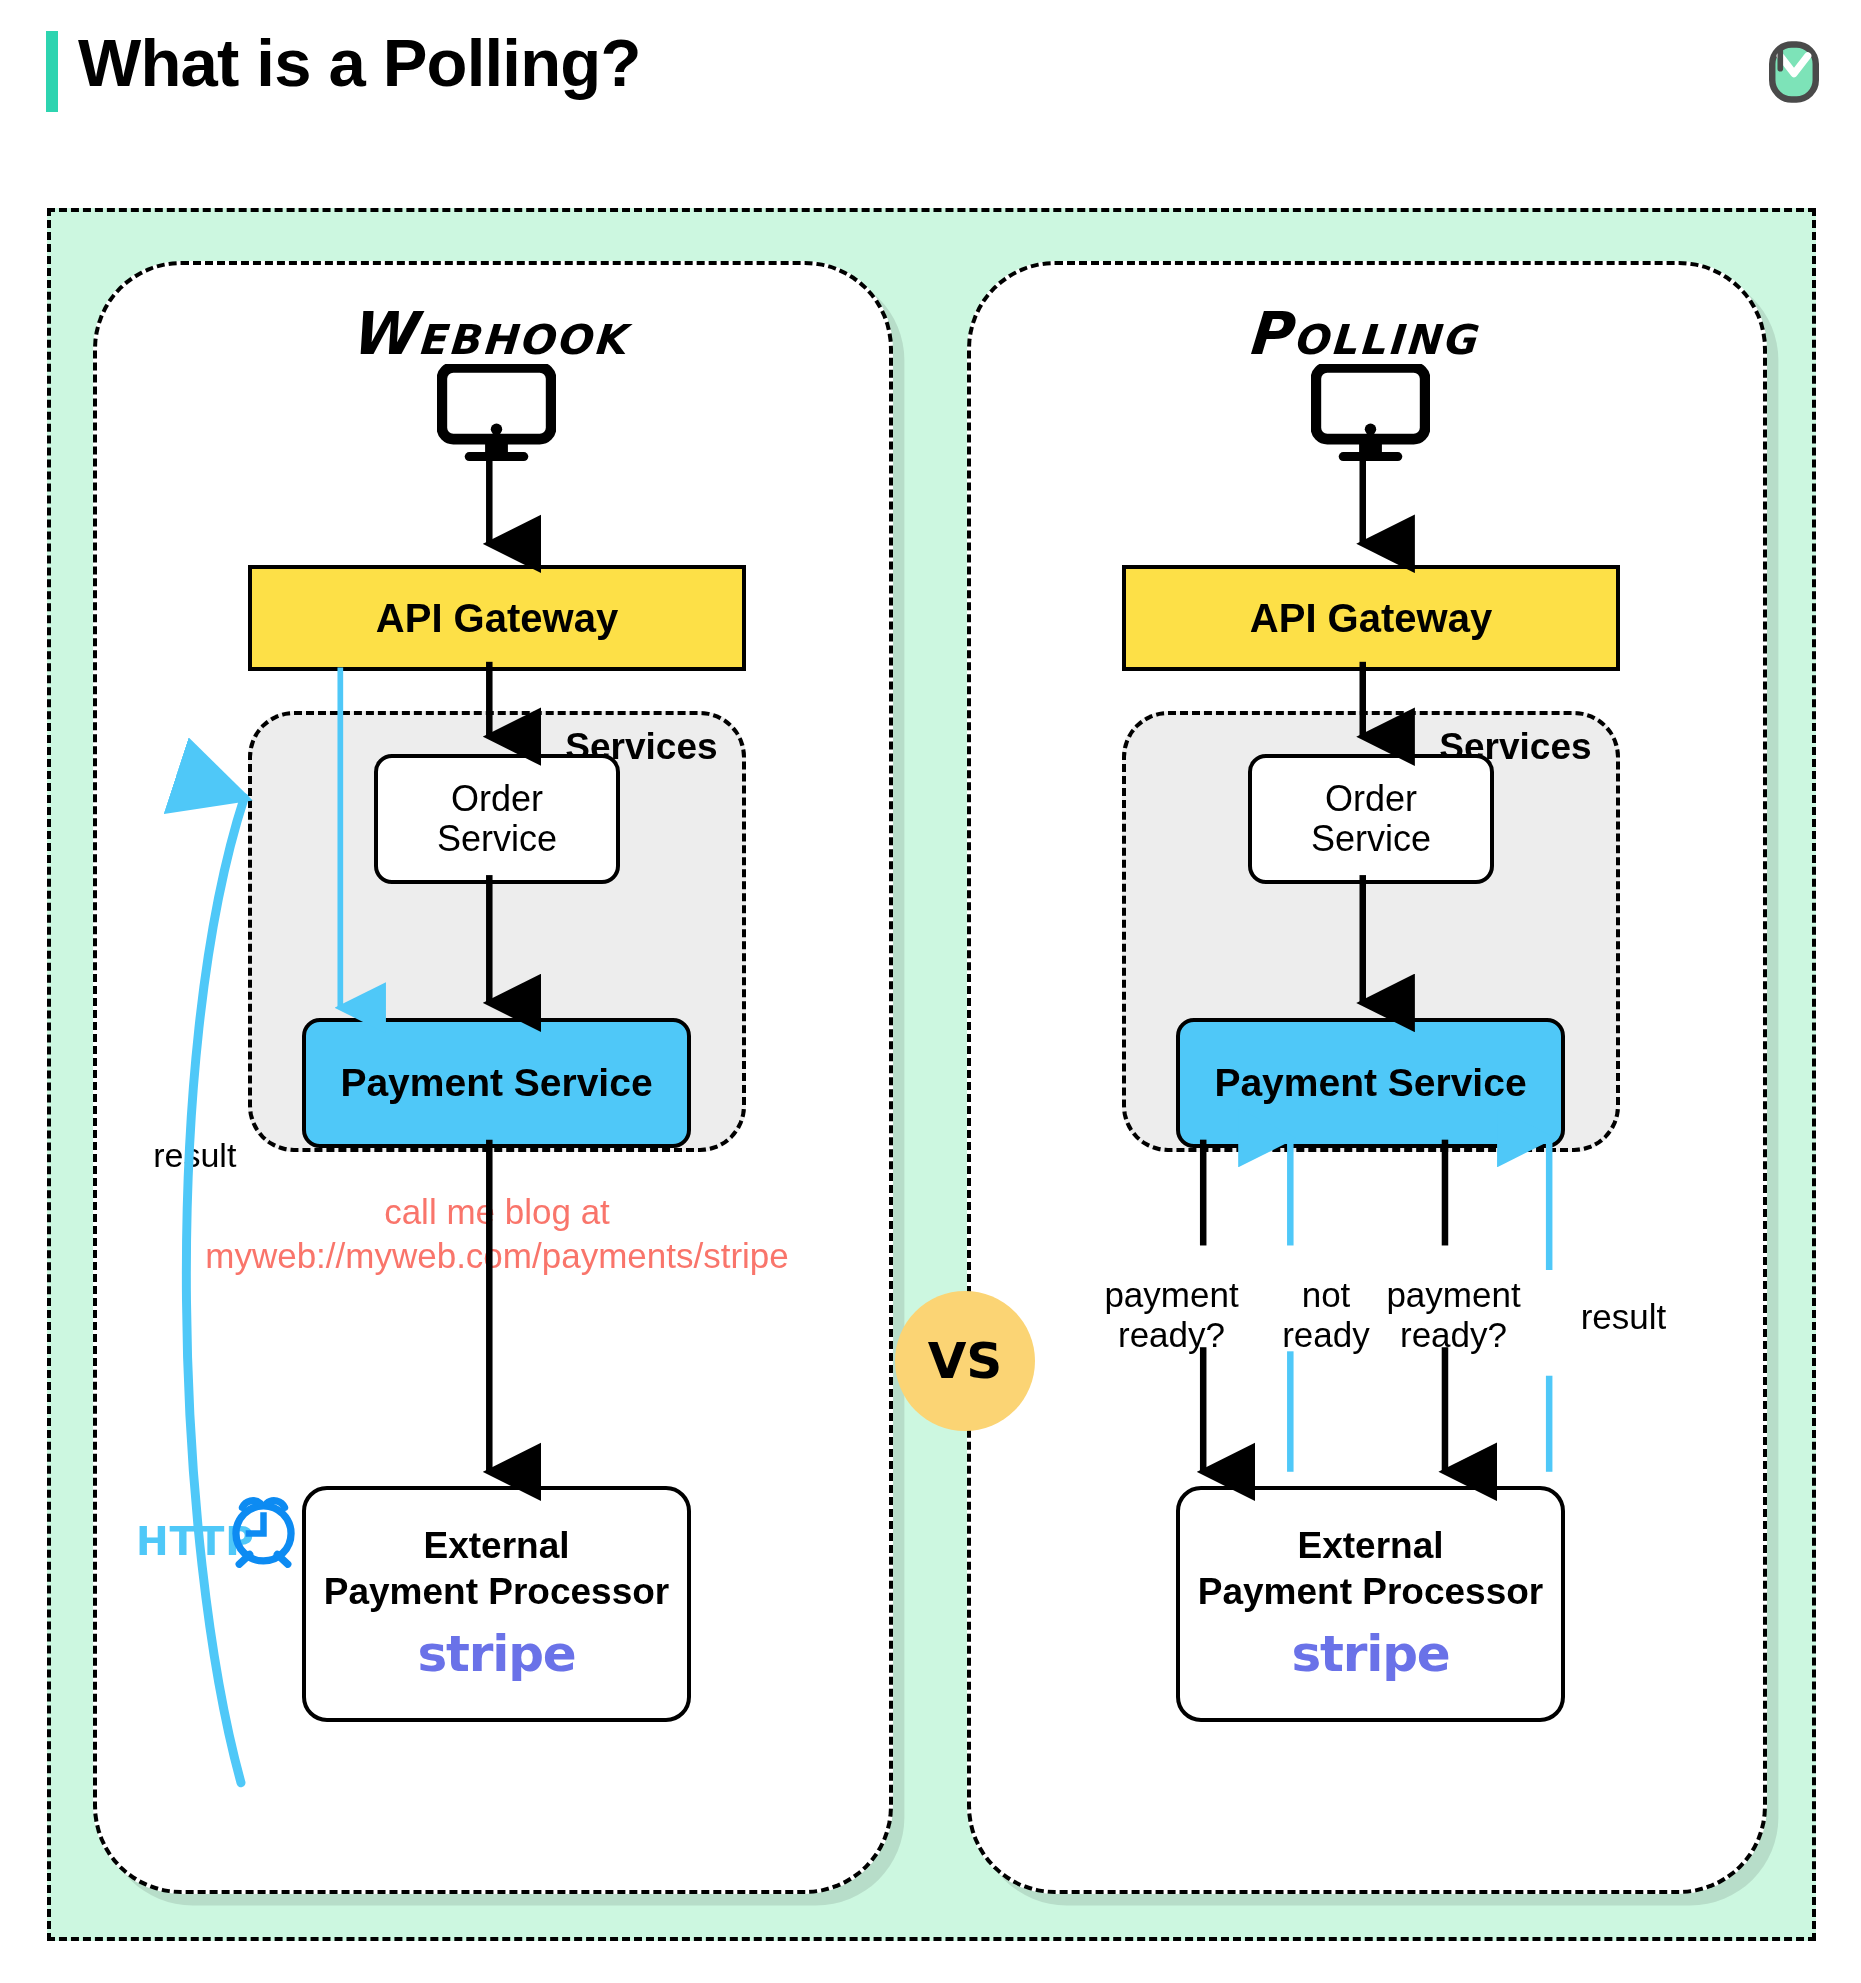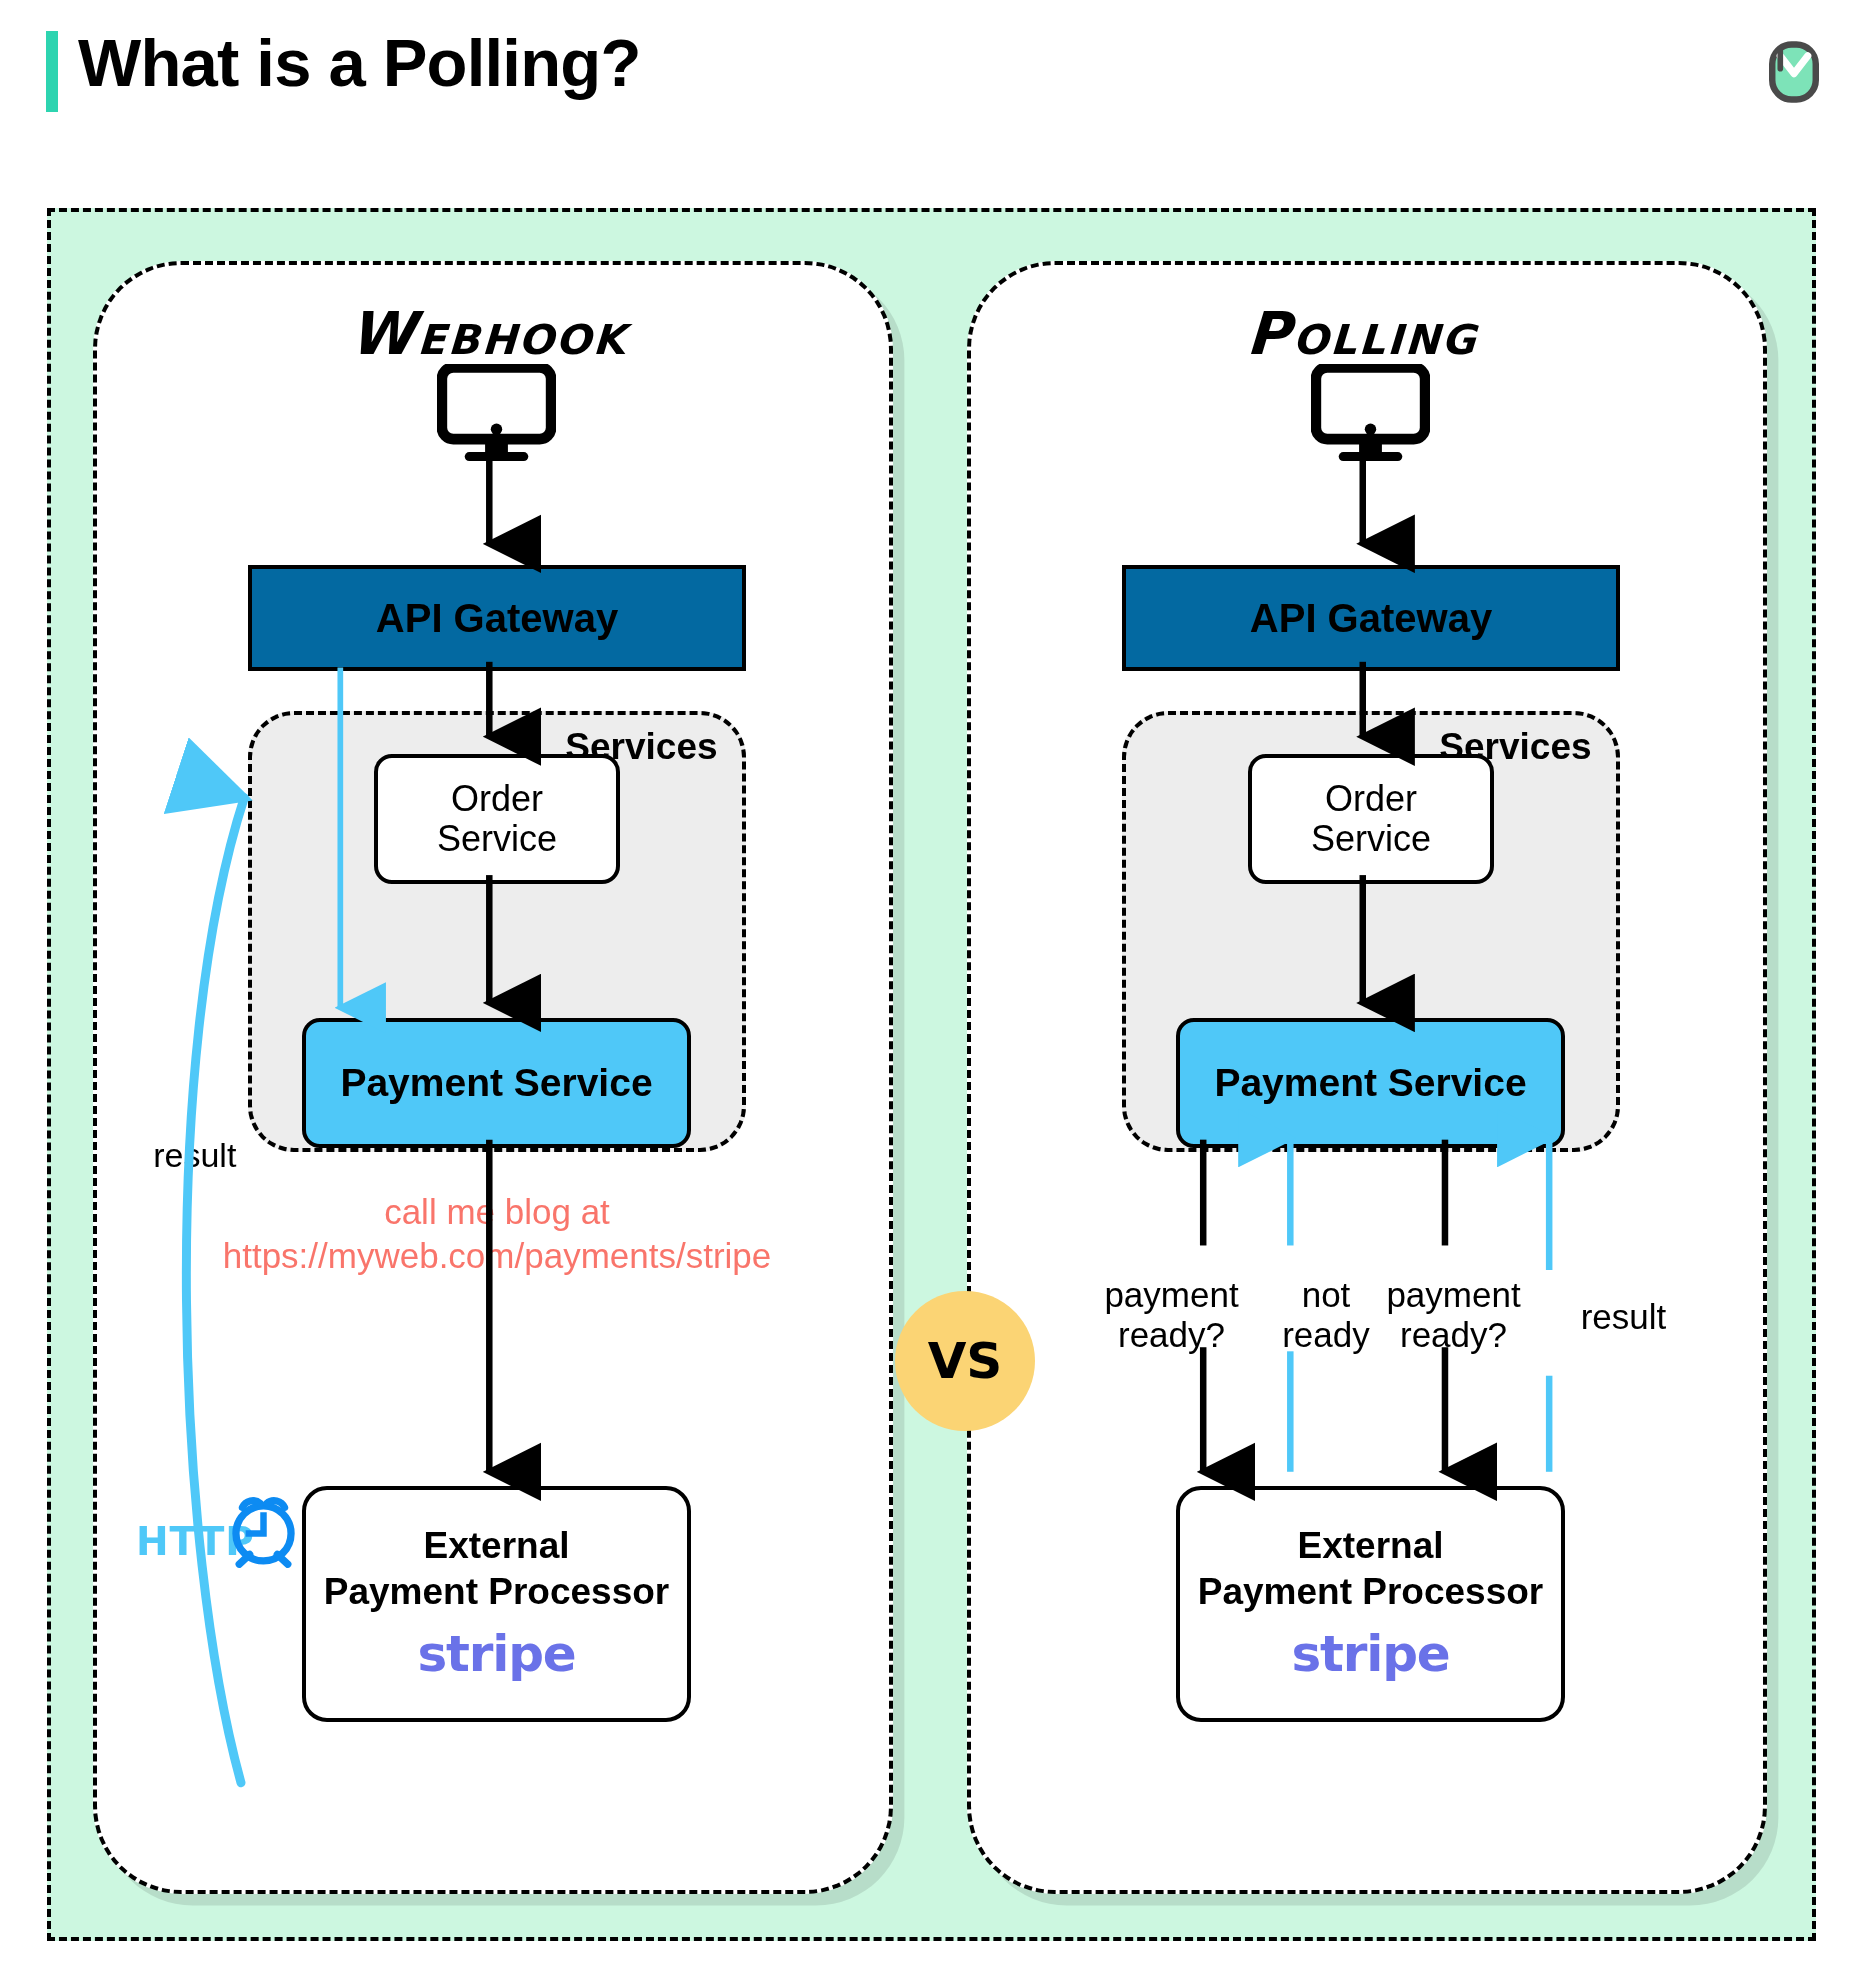--- a/index.html
+++ b/index.html
@@ -63,21 +63,21 @@
     position: absolute; left: 844px; top: 1079px;
     width: 140px; height: 140px; border-radius: 50%;
     background: #FBD474; display: flex; align-items: center; justify-content: center;
     z-index: 40;
   }
   #vs-badge span { font-size: 50px; font-weight: bold; color: #000; font-family: "DejaVu Sans", sans-serif; }
 
   
   .node { position: absolute; display: flex; align-items: center; justify-content: center; text-align: center; }
   .gateway {
-    width: 498px; height: 106px; background: #0369a1;
+    width: 498px; height: 106px; background: #fde047;
     border: 4.9px solid #000; font-size: 40px; font-weight: bold; color: #000;
   }
   .services-box {
     position: absolute; width: 498px; height: 441px;
     background: #EDEDED; border: 4.1px dashed #000; border-radius: 46px;
   }
   .services-label {
     position: absolute; right: 24.4px; top: 11.4px;
     font-size: 37px; font-weight: bold; color: #000;
   }
@@ -159,21 +159,21 @@
         <div class="services-label">Services</div>
       </div>
       <div class="node order-service" style="left:277px; top:489px; flex-direction:column;">
         <span>Order</span>
         <span>Service</span>
       </div>
       <div class="node payment-service" style="left:205px; top:753px;">Payment Service</div>
 
       <div class="red-note" style="left:0px; top:925px; width:800px;">
         <div>call me blog at</div>
-        <div>https://myweb.com/payments/stripe</div>
+        <div>myweb://myweb.com/payments/stripe</div>
       </div>
 
       <div class="node processor" style="left:205px; top:1221px;">
         <div class="proc-title">External</div>
         <div class="proc-title">Payment Processor</div>
         <div class="stripe-logo">stripe</div>
       </div>
 
       <div class="flab" style="left:16.3px; top:871px; width:163px; font-size:34px;">result</div>
 

